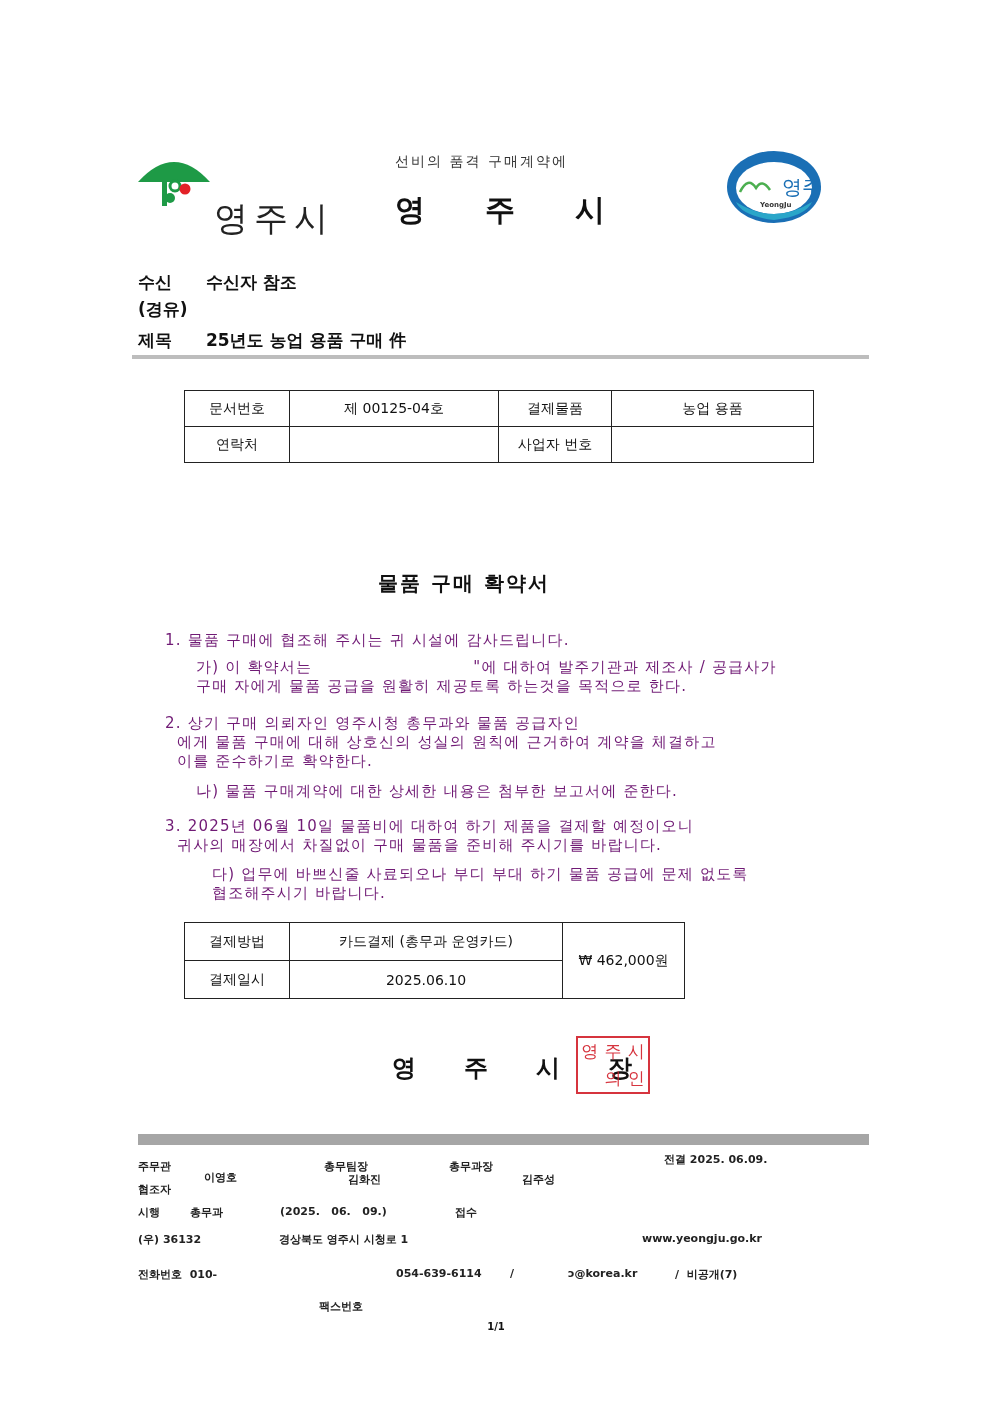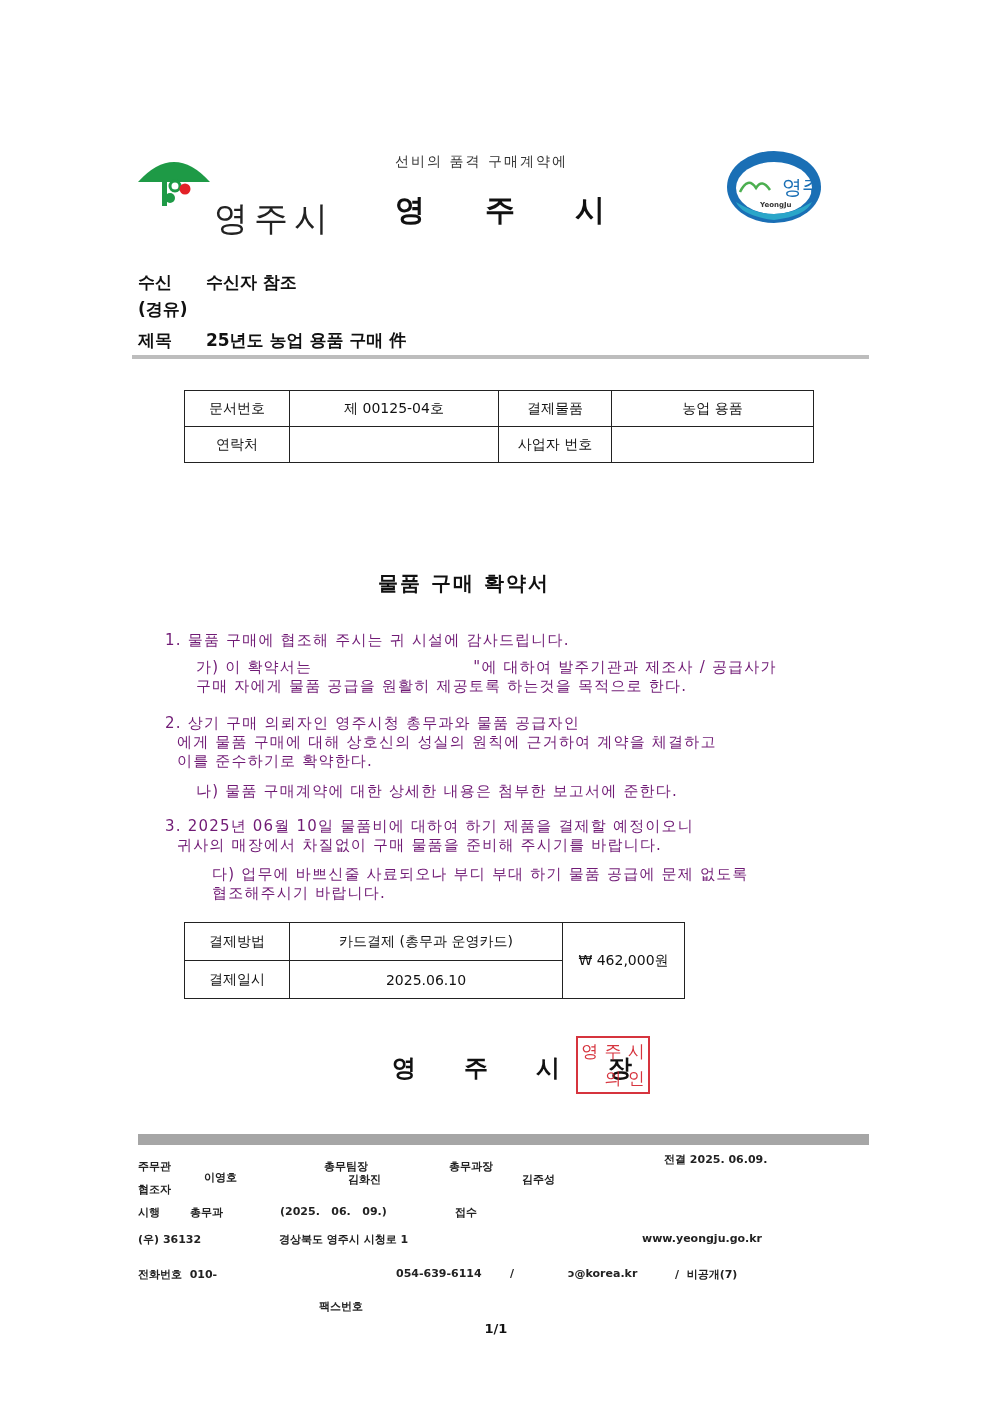--- a/index.html
+++ b/index.html
@@ -32,21 +32,21 @@
   .para { left: 165px; font-size: 15px; letter-spacing: 1.2px; line-height: 19px; white-space: pre; color: #701a75; }
 
   
   .signer { left: 392px; top: 1052px; width: 240px; font-size: 24px; font-weight: bold; display: flex; justify-content: space-between; }
   .seal { left: 576px; top: 1036px; width: 70px; height: 54px; border: 2px solid #d21f2a; color: #d21f2a;
           display: grid; grid-template-columns: repeat(3, 1fr); grid-template-rows: 1fr 1fr; font-size: 17px; text-align: center; line-height: 26px; opacity: .9; }
 
   
   .rule-bottom { left: 138px; top: 1134px; width: 731px; height: 11px; background: #a6a6a6; }
   .ft { font-size: 11px; font-weight: bold; color: #222; white-space: nowrap; }
-  .page-no { left: 0; width: 992px; top: 1321px; text-align: center; font-size: 13px; font-weight: bold; }
+  .page-no { left: 0; width: 992px; top: 1321px; text-align: center; font-size: 10px; font-weight: bold; }
 </style>
 </head>
 <body>
 
 <div class="abs logo-left">
   <svg width="76" height="52" viewBox="0 0 76 52">
     <path d="M2 26 Q38 -14 74 26 Z" fill="#1e9a46"></path>
     <rect x="26" y="24" width="5" height="26" fill="#1e9a46"></rect>
     <circle cx="39" cy="30" r="5" fill="#ffffff" stroke="#1e9a46" stroke-width="3"></circle>
     <circle cx="34" cy="42" r="5" fill="#1e9a46"></circle>

